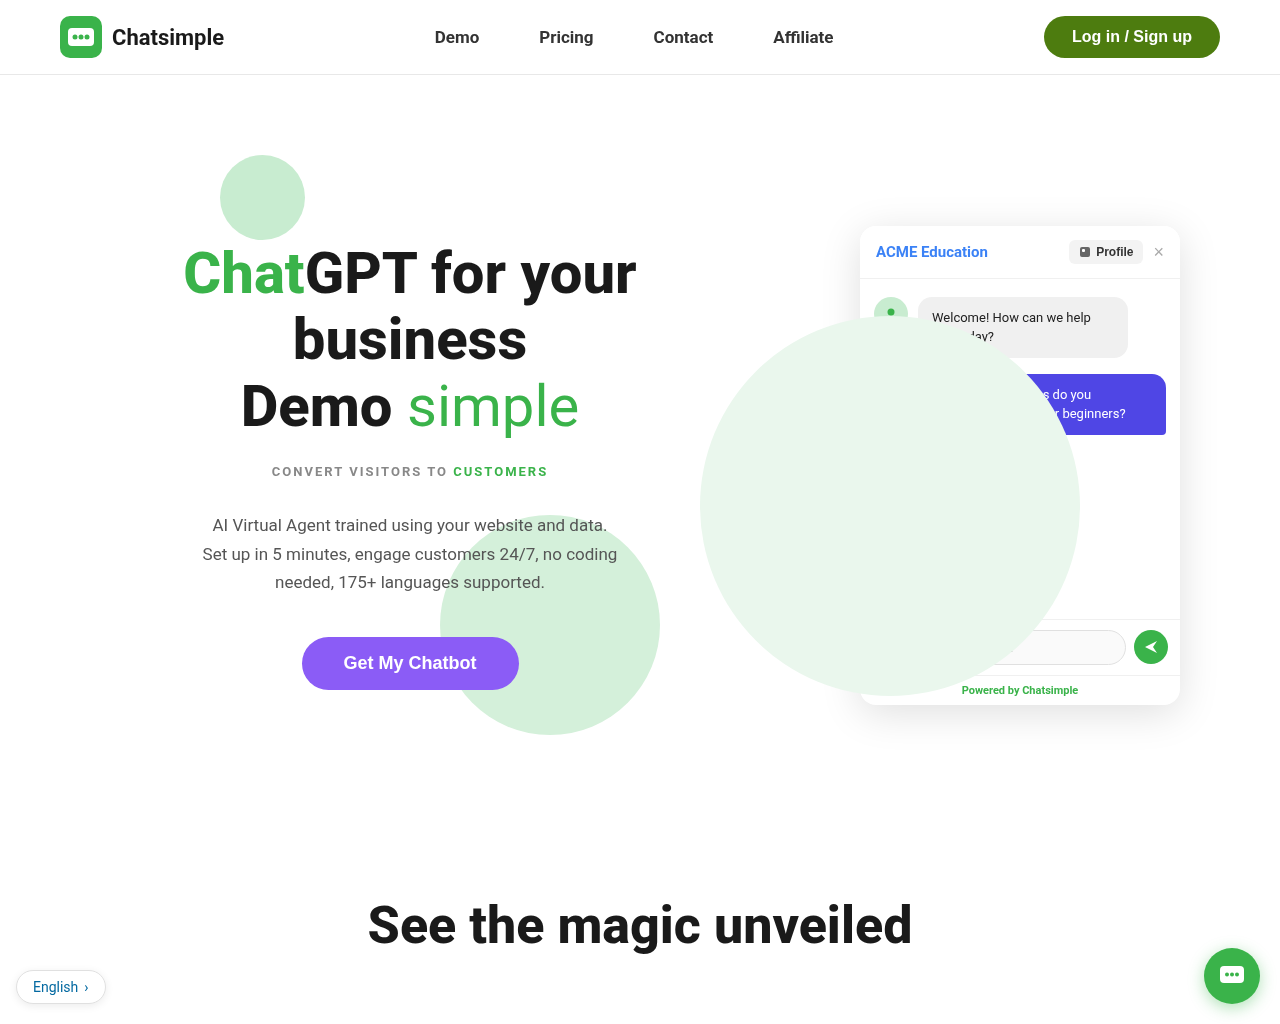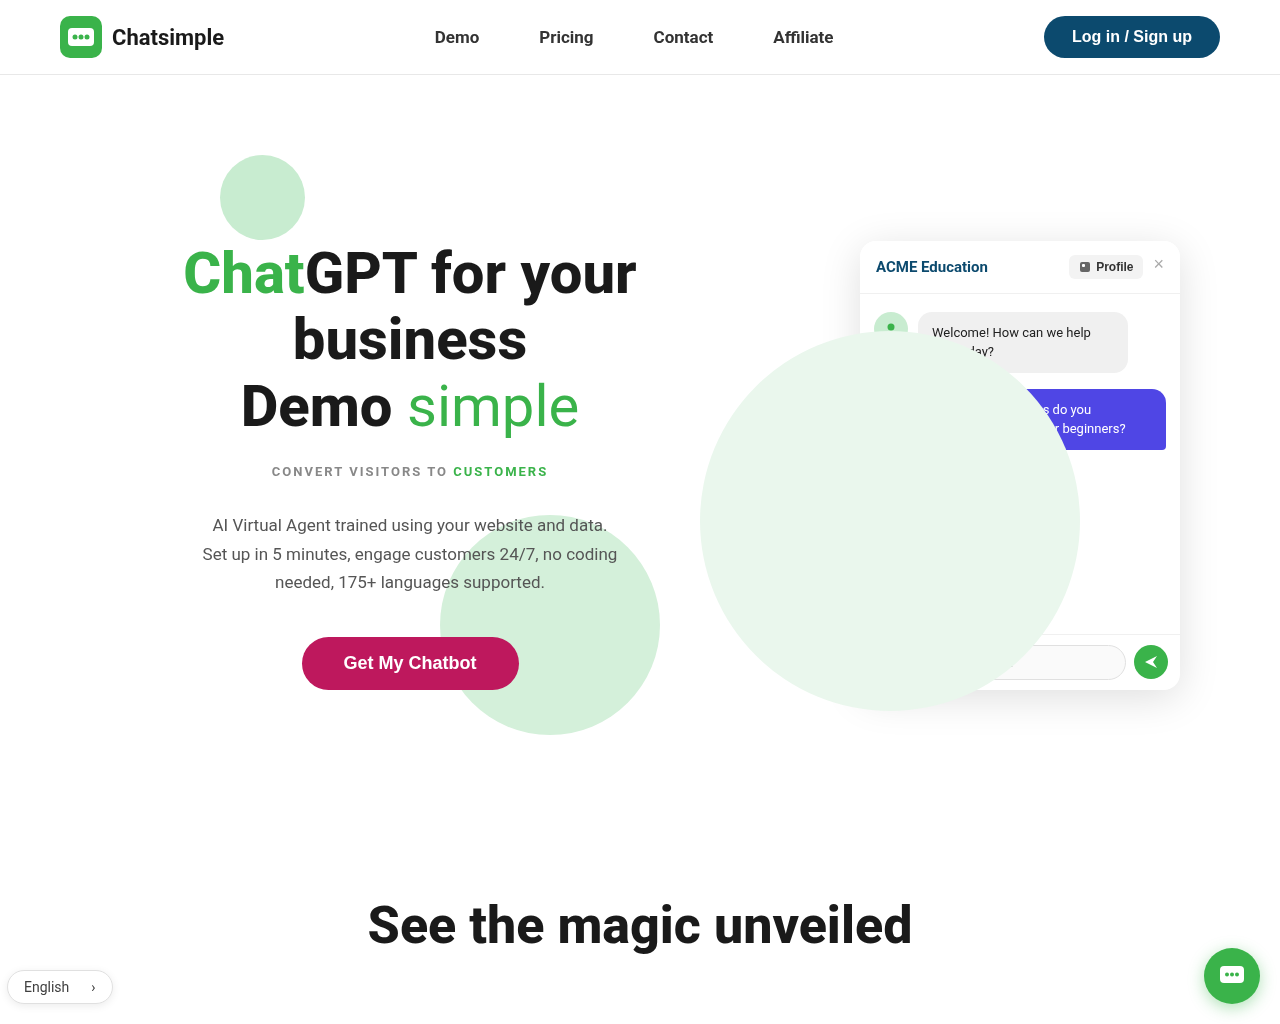--- a/index.html
+++ b/index.html
@@ -54,21 +54,21 @@
 
     .nav-link {
       font-size: 17px;
       color: #333;
       text-decoration: none;
       font-weight: 700;
       cursor: pointer;
     }
 
     .login-btn {
-      background: #0c4a6e;
+      background: #4d7c0f;
       color: white;
       border: none;
       border-radius: 25px;
       padding: 12px 28px;
       font-size: 16px;
       font-weight: 600;
       cursor: pointer;
       white-space: nowrap;
     }
 
@@ -150,21 +150,21 @@
       color: #555;
       text-align: center;
       line-height: 1.7;
       margin-bottom: 40px;
     }
 
     .cta-btn {
       display: block;
       width: fit-content;
       margin: 0 auto;
-      background: #be185d;
+      background: #8b5cf6;
       color: #fff;
       border: none;
       border-radius: 30px;
       padding: 16px 42px;
       font-size: 18px;
       font-weight: 600;
       cursor: pointer;
     }
 
     
@@ -188,26 +188,26 @@
       align-items: center;
       justify-content: space-between;
       padding: 14px 16px;
       background: #fff;
       border-bottom: 1px solid #f0f0f0;
     }
 
     .chat-header-title {
       font-size: 15px;
       font-weight: 700;
-      color: #0c4a6e;
+      color: #3b82f6;
     }
 
     .chat-header-actions {
       display: flex;
-      align-items: flex-start;
+      align-items: center;
       gap: 10px;
     }
 
     .profile-btn {
       display: flex;
       align-items: center;
       gap: 5px;
       background: #f3f3f3;
       border: none;
       border-radius: 6px;
@@ -358,30 +358,30 @@
     .bottom-title {
       font-size: 52px;
       font-weight: 800;
       color: #1a1a1a;
     }
 
     
     .footer-language {
       position: fixed;
       bottom: 20px;
-      left: 7px;
-      display: flex;
-      align-items: center;
-      gap: 22px;
+      left: 16px;
+      display: flex;
+      align-items: center;
+      gap: 6px;
       background: #fff;
       border: 1px solid #e0e0e0;
       border-radius: 20px;
       padding: 8px 16px;
       font-size: 14px;
-      color: #404040;
+      color: #0369a1;
       cursor: pointer;
       box-shadow: 0 2px 8px rgba(0,0,0,0.08);
       z-index: 100;
     }
 
     
     .floating-chat-btn {
       position: fixed;
       bottom: 20px;
       right: 20px;
@@ -505,20 +505,23 @@
 
       <div class="chat-input-area">
         <input class="chat-input" type="text" placeholder="Type your message..." style="">
         <button class="chat-send-btn">
           <svg width="16" height="16" viewBox="0 0 16 16" fill="none">
             <path d="M2 8L14 2L10 8L14 14L2 8Z" fill="white"></path>
           </svg>
         </button>
       </div>
 
+      <div class="chat-powered">
+        <span>Powered by </span><span>Chatsimple</span>
+      </div>
     </div>
   </div>
 </section>
 
 <section class="bottom-section">
   <h2 class="bottom-title">See the magic unveiled</h2>
 </section>
 
 <div class="footer-language">
   <span>English</span>

